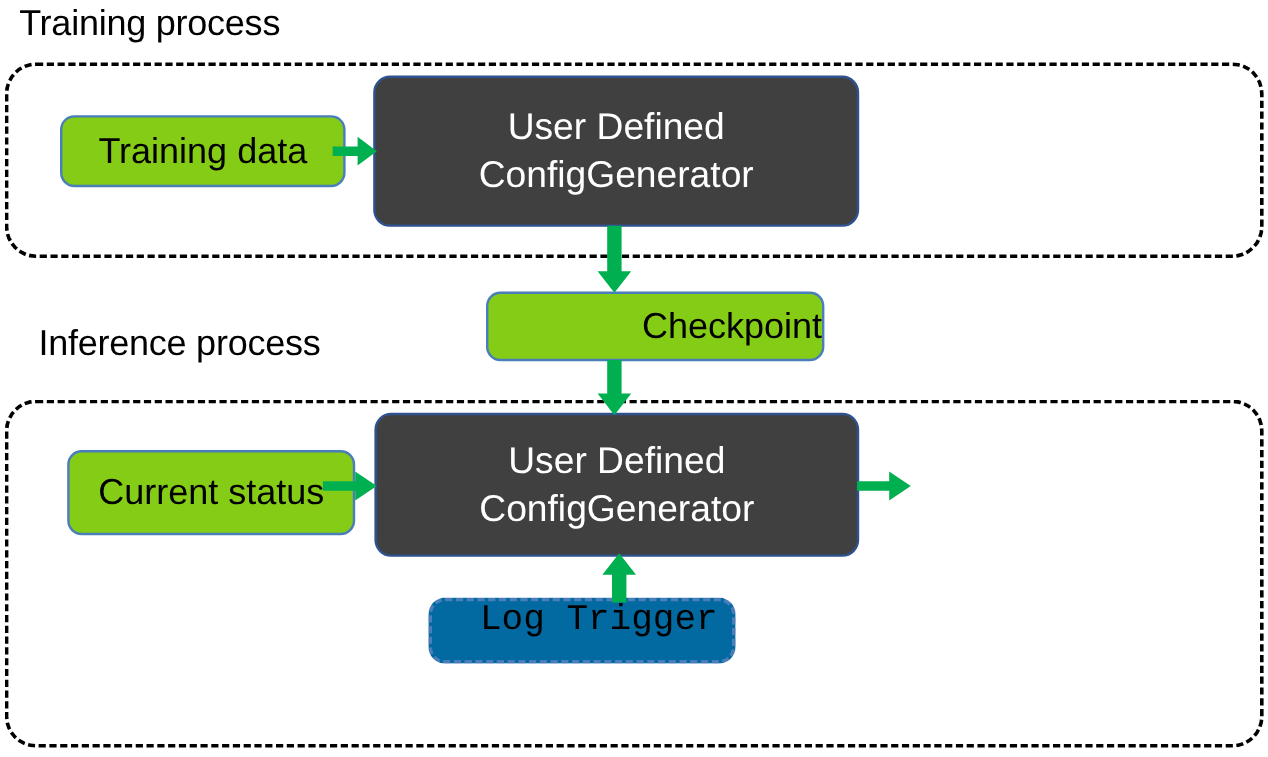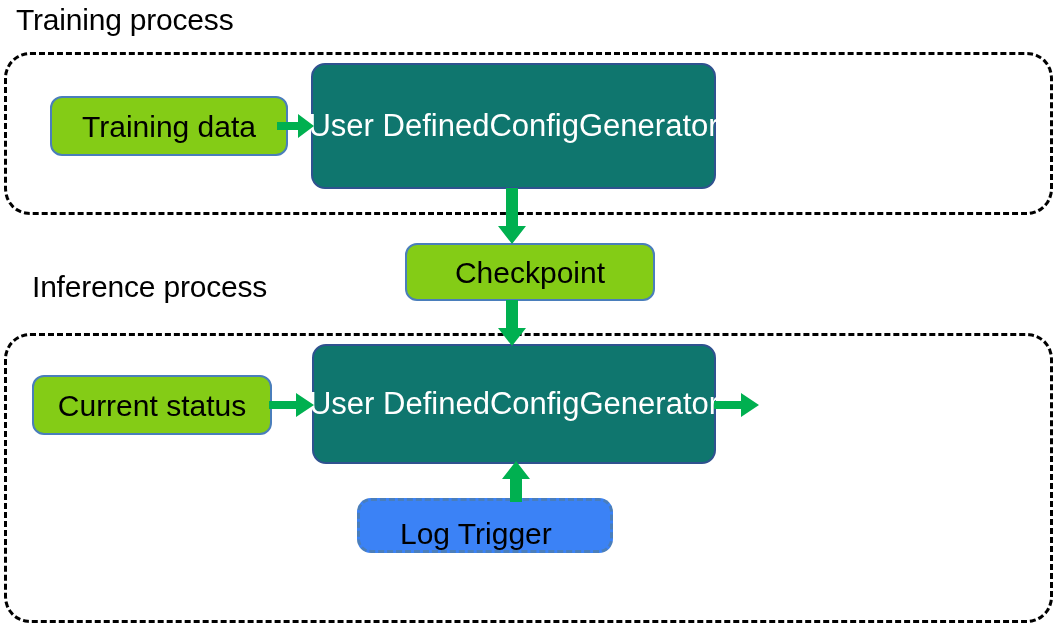--- a/index.html
+++ b/index.html
@@ -53,57 +53,58 @@
     display: flex;
     align-items: center;
     justify-content: center;
     color: #000000;
     font-size: 30px;
     line-height: 1.1;
     white-space: nowrap;
     margin-left: 10px;
   }
   #training-data-node  { left: 40px;  top: 96px;  width: 238px; height: 60px; }
-  #checkpoint-node     { left: 395px; top: 243px; width: 250px; height: 58px; }
-  #current-status-node { left: 22px;  top: 375px; width: 240px; height: 60px; }
+  #checkpoint-node     { left: 395px; top: 243px; width: 282px; height: 58px; justify-content: flex-end; }
+  #current-status-node { left: 46px;  top: 375px; width: 240px; height: 71px; }
   #output-config-node  { left: 757px; top: 375px; width: 253px; height: 58px; }
 
   
   .node-filled {
     position: absolute;
     box-sizing: border-box;
-    background: #0f766e;
+    background: #404040;
     border: 2px solid #2f528f;
     border-radius: 14px;
     display: flex;
-    flex-direction: row;
+    flex-direction: column;
     align-items: center;
     justify-content: center;
     color: #ffffff;
     font-size: 31px;
     line-height: 1.28;
     text-align: center;
     white-space: nowrap;
   }
   #train-generator-node { left: 311px; top: 63px;  width: 405px; height: 126px; }
   #infer-generator-node { left: 312px; top: 344px; width: 404px; height: 120px; }
 
   
   .trigger {
     position: absolute;
     box-sizing: border-box;
-    background: #3b82f6;
+    background: #0369a1;
     border: 3px dashed #4a7ebb;
     border-radius: 14px;
     display: flex;
-    align-items: flex-end;
+    align-items: flex-start;
     color: #000000;
     font-size: 30px;
     line-height: 1.1;
     white-space: nowrap;
+    font-family: Liberation Mono, monospace;
   }
   #log-trigger-node {
     left: 357px; top: 498px; width: 256px; height: 55px;
     justify-content: flex-start; padding-left: 40px; z-index: 3;
   }
   #clock-trigger-node {
     left: 430px; top: 549px; width: 262px; height: 55px;
     justify-content: flex-start; padding-left: 42px; z-index: 4;
   }
 

